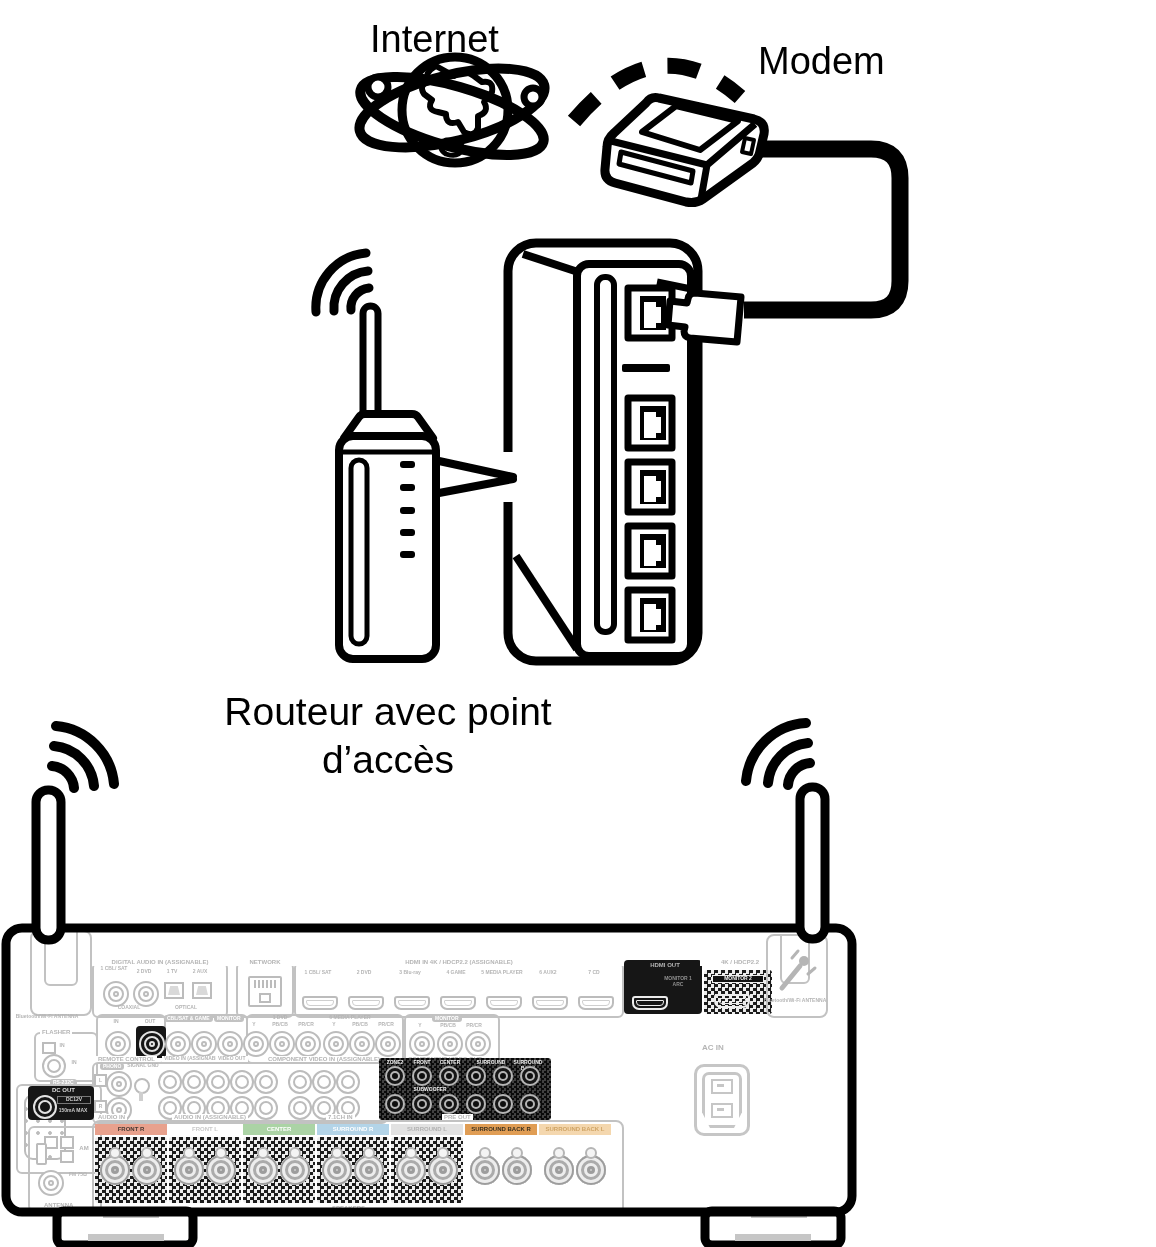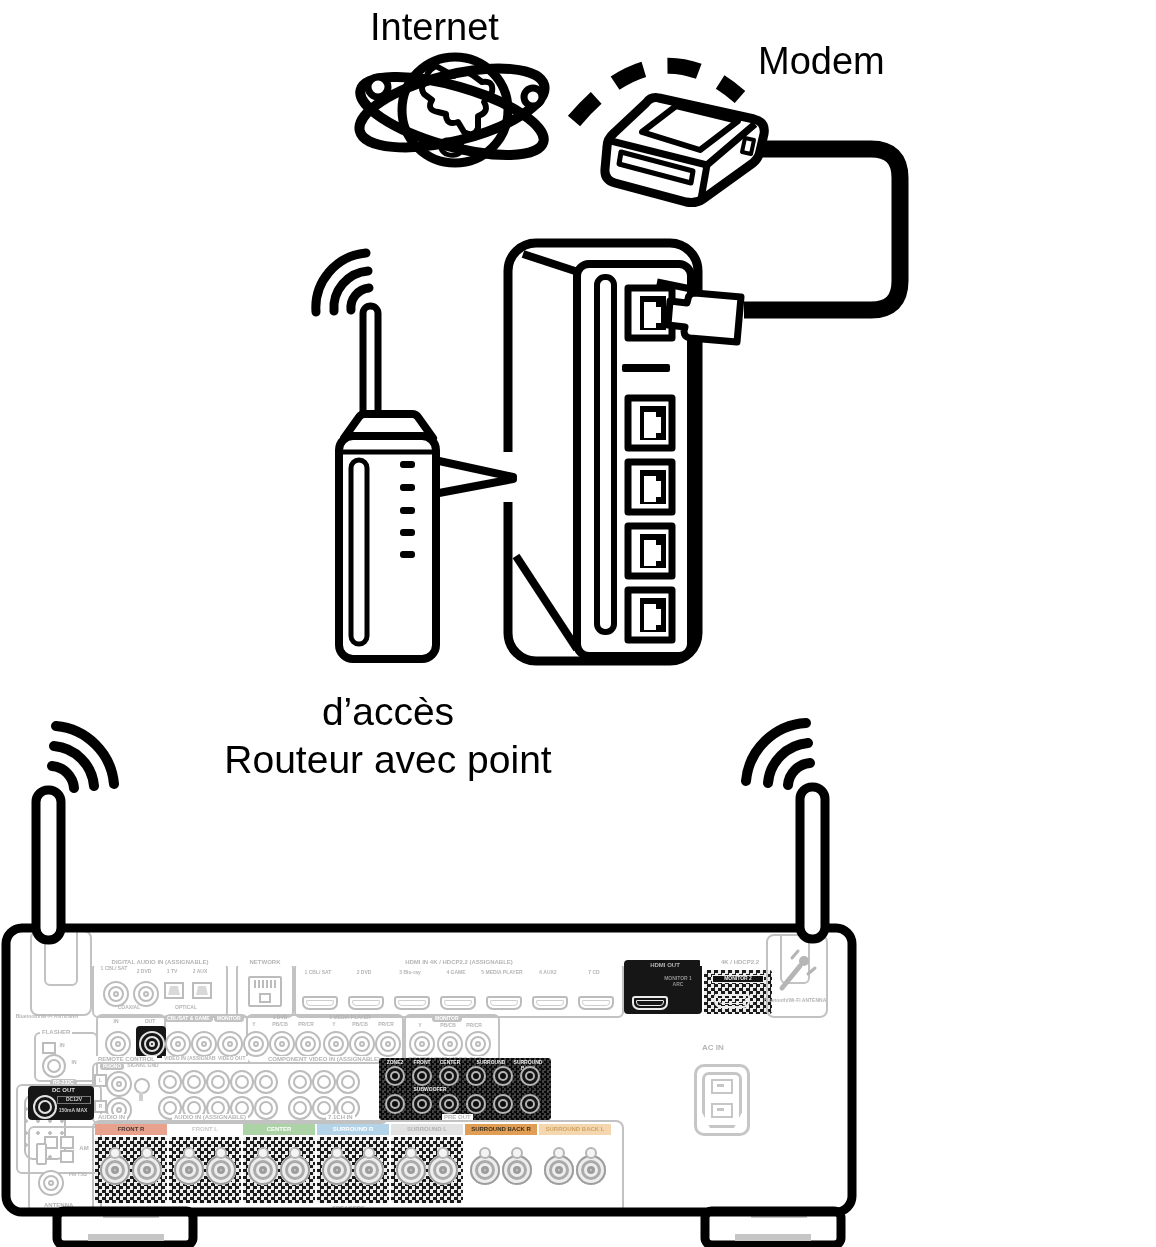--- a/index.html
+++ b/index.html
@@ -388,20 +388,20 @@
       <rect x="36" y="790" width="25" height="150" rx="12" stroke-width="9" fill="#fff"></rect>
       <rect x="800" y="787" width="25" height="152" rx="12" stroke-width="9" fill="#fff"></rect>
       <g stroke="#b5b5b5">
         <path d="M 782 988 L 800 966" stroke-width="5" stroke-linecap="round"></path>
         <circle cx="804" cy="961" r="5" fill="#b5b5b5" stroke="none"></circle>
         <path d="M 792 958 l 6 -7 M 808 974 l 7 -6" stroke-width="3" stroke-linecap="round"></path>
       </g>
     </g>
   </svg>
 
-  <div class="cap" style="left:370px;top:6px;">Internet</div>
+  <div class="cap" style="left:370px;top:18px;">Internet</div>
   <div class="cap" style="left:758px;top:40px;">Modem</div>
   <div class="cap2" style="left:188px;top:688px;width:400px;">
+    <div>Routeur avec point</div>
     <div>d’accès</div>
-    <div>Routeur avec point</div>
   </div>
 
 </div>
 
 </body></html>

